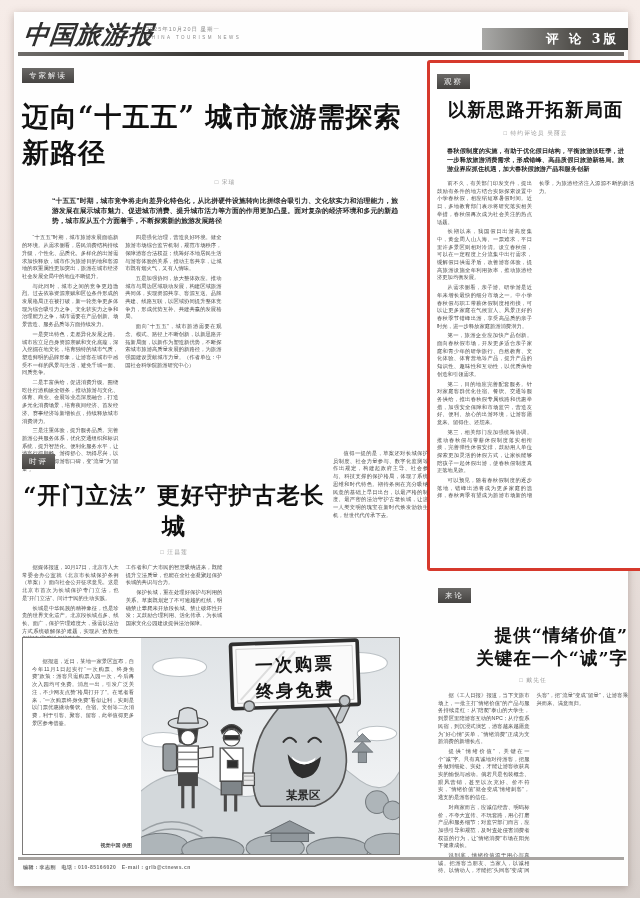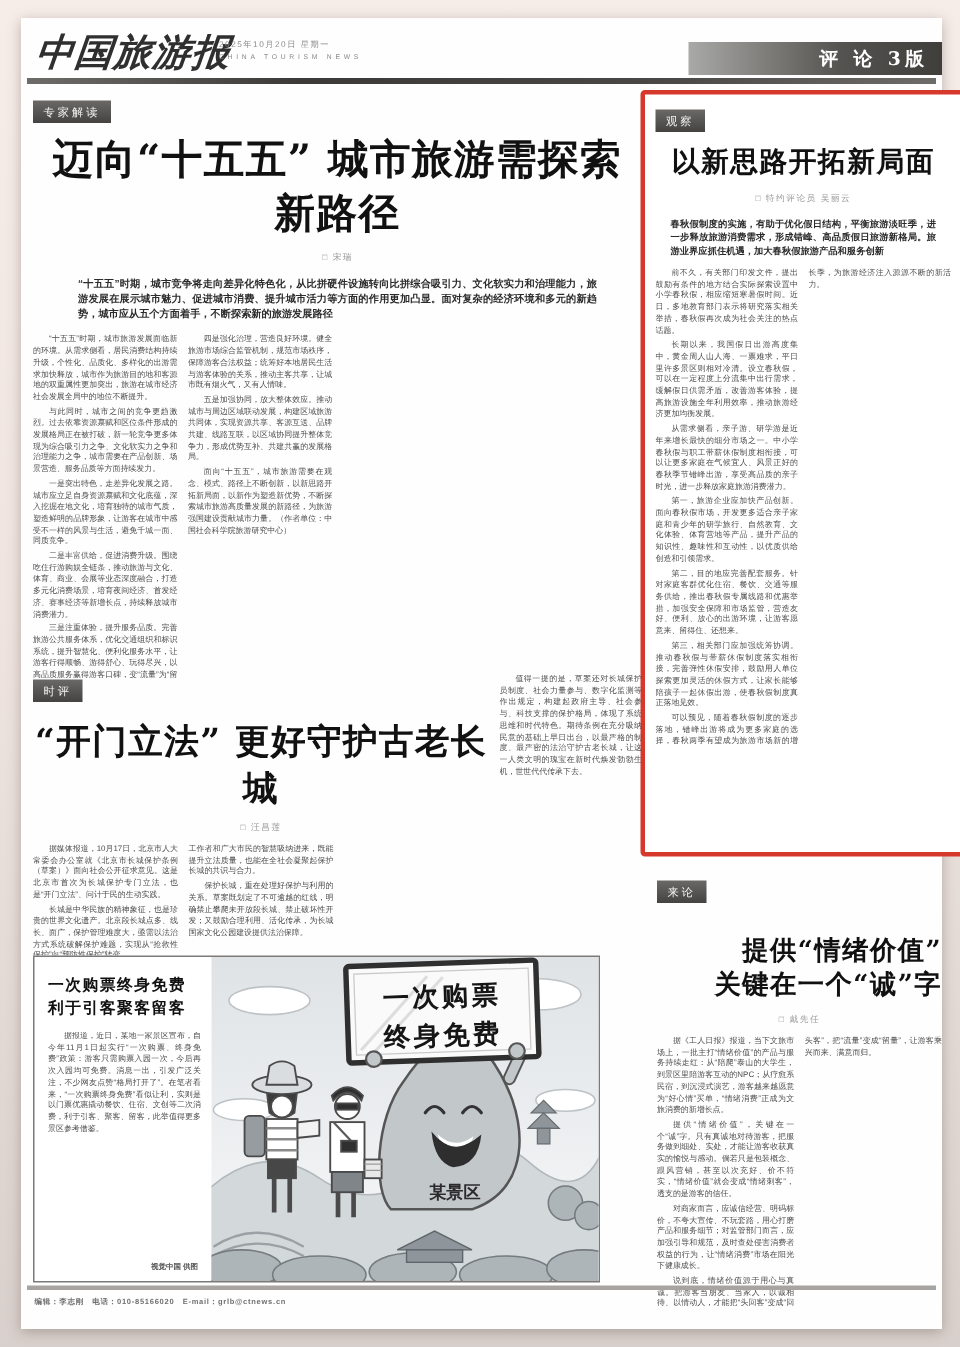--- a/index.html
+++ b/index.html
@@ -16,21 +16,21 @@
   
   .logo{
     position:absolute; left:10px; top:6px; font-family:"DejaVu Serif","Liberation Serif",serif;
     font-weight:bold; font-style:italic; font-size:25px; color:#2f2f2f;
     transform:skewX(-6deg); letter-spacing:1px; white-space:nowrap;
   }
   .mast-meta{ position:absolute; left:132px; top:14px; color:#8a8a8a; }
   .mast-date{ font-size:5.5px; letter-spacing:1px; }
   .mast-en{ font-size:4.5px; letter-spacing:2.5px; margin-top:2px; }
   .edition{
-    position:absolute; right:0; top:16px; width:169px; height:22px;
+    position:absolute; right:0; top:16px; width:146px; height:22px;
     background:linear-gradient(90deg,#a9a9a7,#55534f 60%,#403e3b);
     color:#fff; font-size:12.5px; font-weight:bold; letter-spacing:3px;
     text-align:right; line-height:22px; padding-right:9px;
     font-family:"DejaVu Serif","Liberation Serif",serif;
   }
   .head-rule{
     position:absolute; left:4px; right:4px; top:40px; height:3.5px;
     background:linear-gradient(90deg,#6e6c69,#3c3a38 30%,#4a4846 70%,#6e6c69);
   }
   
@@ -38,22 +38,22 @@
     display:inline-block; background:linear-gradient(180deg,#6b6967,#454341);
     color:#f3f3f3; font-size:7.5px; letter-spacing:2px; padding:3px 7px 2px;
   }
   .byline{ text-align:center; font-size:5.8px; color:#999; letter-spacing:1px; }
   .body-cols p{ text-indent:2em; margin-bottom:2px; text-align:justify; }
   .tiny{ font-size:5.3px; line-height:7.7px; color:#4c4c4c; }
   .serifhead{ font-family:"DejaVu Serif","Liberation Serif",serif; color:#111; }
   
   .expert{ position:absolute; left:8px; top:52px; width:406px; }
   .expert-head{
-    text-align:center; font-size:27px; font-weight:bold; letter-spacing:1px;
-    margin-top:6px;
+    font-size:27px; font-weight:bold; letter-spacing:1px;
+    margin-top:16px;
   }
   .expert-byline{ margin-top:7px; }
   .expert-intro{
     margin:9px 30px 0; font-size:6.8px; line-height:9.8px; font-weight:bold;
     color:#2b2b2b; text-align:justify;
   }
   .expert-body{
     margin-top:9px; height:248px; overflow:hidden;
     column-count:4; column-gap:7px; column-fill:auto;
   }
@@ -168,24 +168,20 @@
           <p>保护长城，重在处理好保护与利用的关系。草案既划定了不可逾越的红线，明确禁止攀爬未开放段长城、禁止破坏性开发；又鼓励合理利用、活化传承，为长城国家文化公园建设提供法治保障。</p>
         </div>
     </div>
     <div class="comment-side body-cols tiny">
       <p>值得一提的是，草案还对长城保护员制度、社会力量参与、数字化监测等作出规定，构建起政府主导、社会参与、科技支撑的保护格局，体现了系统思维和时代特色。期待条例在充分吸纳民意的基础上早日出台，以最严格的制度、最严密的法治守护古老长城，让这一人类文明的瑰宝在新时代焕发勃勃生机，世世代代传承下去。</p>
     </div>
   </div>
 
   <div class="cartoon">
     <div class="cartoon-text">
-      <div class="cartoon-title">
-        <div>一次购票终身免费</div>
-        <div>利于引客聚客留客</div>
-      </div>
       <div class="cartoon-body body-cols tiny">
           <p>据报道，近日，某地一家景区宣布，自今年11月1日起实行“一次购票、终身免费”政策：游客只需购票入园一次，今后再次入园均可免费。消息一出，引发广泛关注，不少网友点赞“格局打开了”。在笔者看来，“一次购票终身免费”看似让利，实则是以门票优惠撬动餐饮、住宿、文创等二次消费，利于引客、聚客、留客，此举值得更多景区参考借鉴。</p>
         </div>
       <div class="cartoon-credit">视觉中国 供图</div>
     </div>
     <div class="cartoon-art">
       <svg viewBox="0 0 250 208" preserveAspectRatio="xMidYMid slice">
         <defs>
           <linearGradient id="sky" x1="0" y1="0" x2="0" y2="1">
             <stop offset="0" stop-color="#dfe3e6"></stop>

